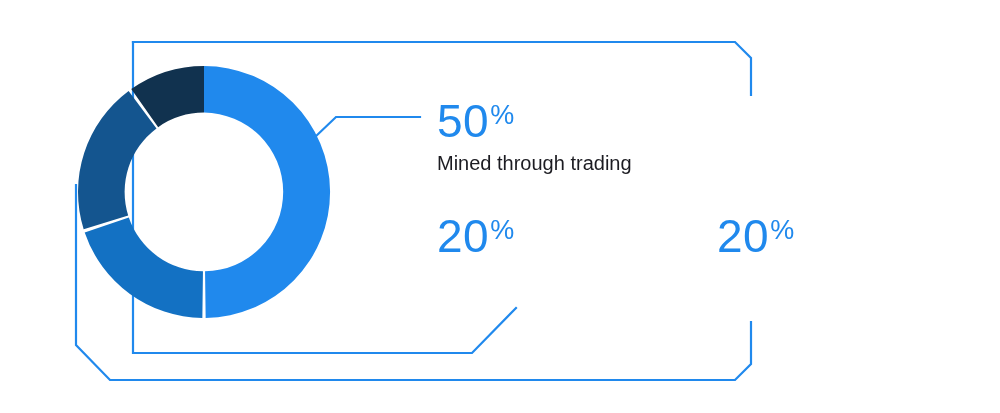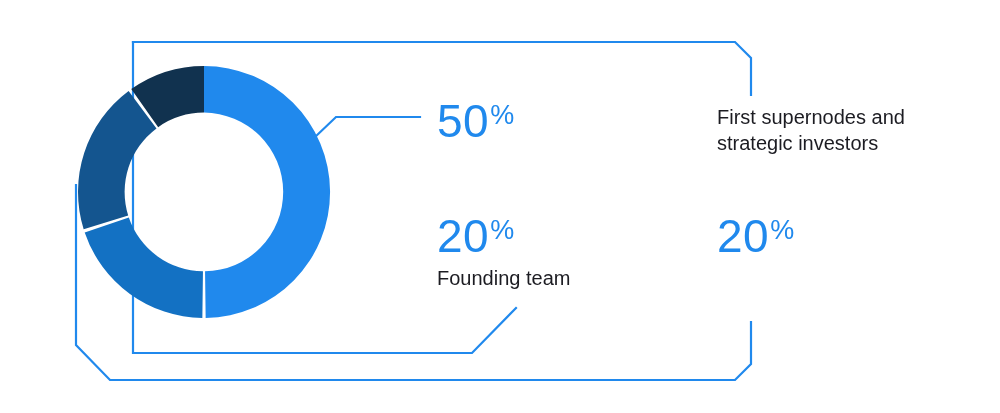--- a/index.html
+++ b/index.html
@@ -117,32 +117,30 @@
       </g>
     </svg>
   </div>
 
   <div class="labels">
 
     <div class="legend-item item-a">
       <div class="legend-pct">
         <span class="num">50</span><span class="sym">%</span>
       </div>
+      <div class="legend-desc">Mined through trading</div>
     </div>
 
     <div class="legend-item item-b">
-      <div class="legend-desc">First supernodes and
-strategic investors</div>
     </div>
 
     <div class="legend-item item-c">
       <div class="legend-pct">
         <span class="num">20</span><span class="sym">%</span>
       </div>
-      <div class="legend-desc">Founding team</div>
     </div>
 
     <div class="legend-item item-d">
       <div class="legend-pct">
         <span class="num">20</span><span class="sym">%</span>
       </div>
     </div>
 
   </div>
 </div>

